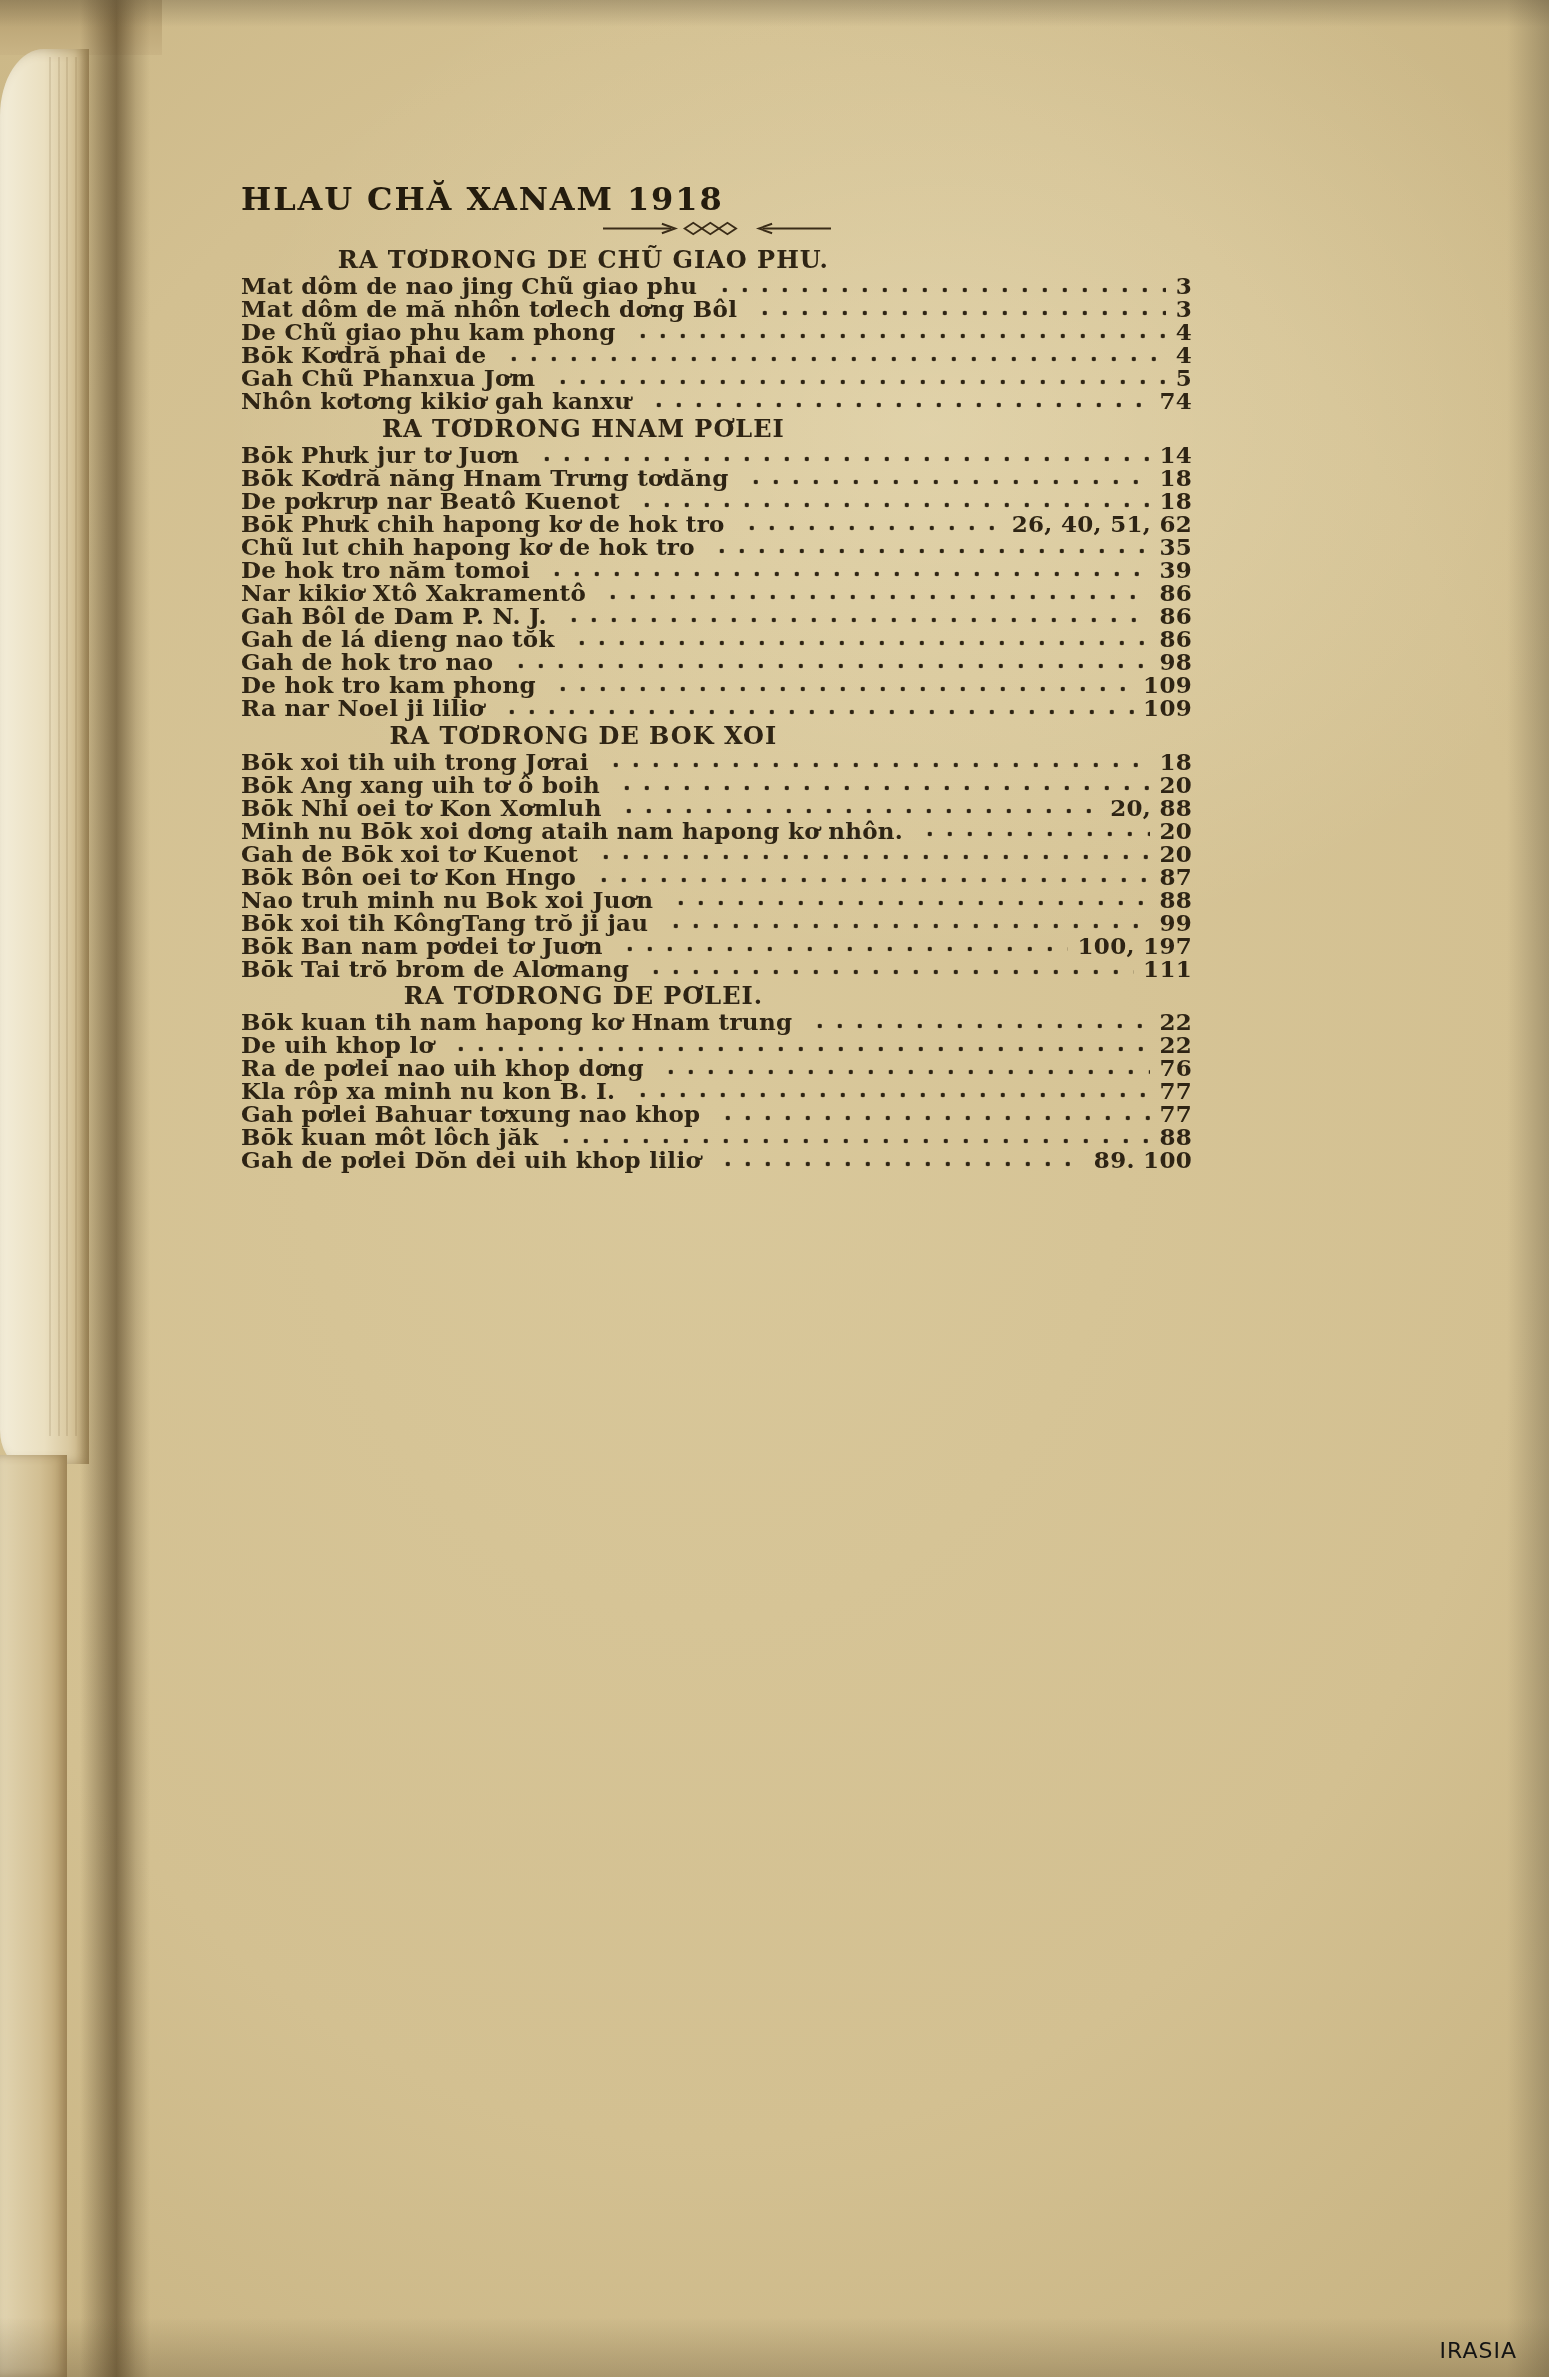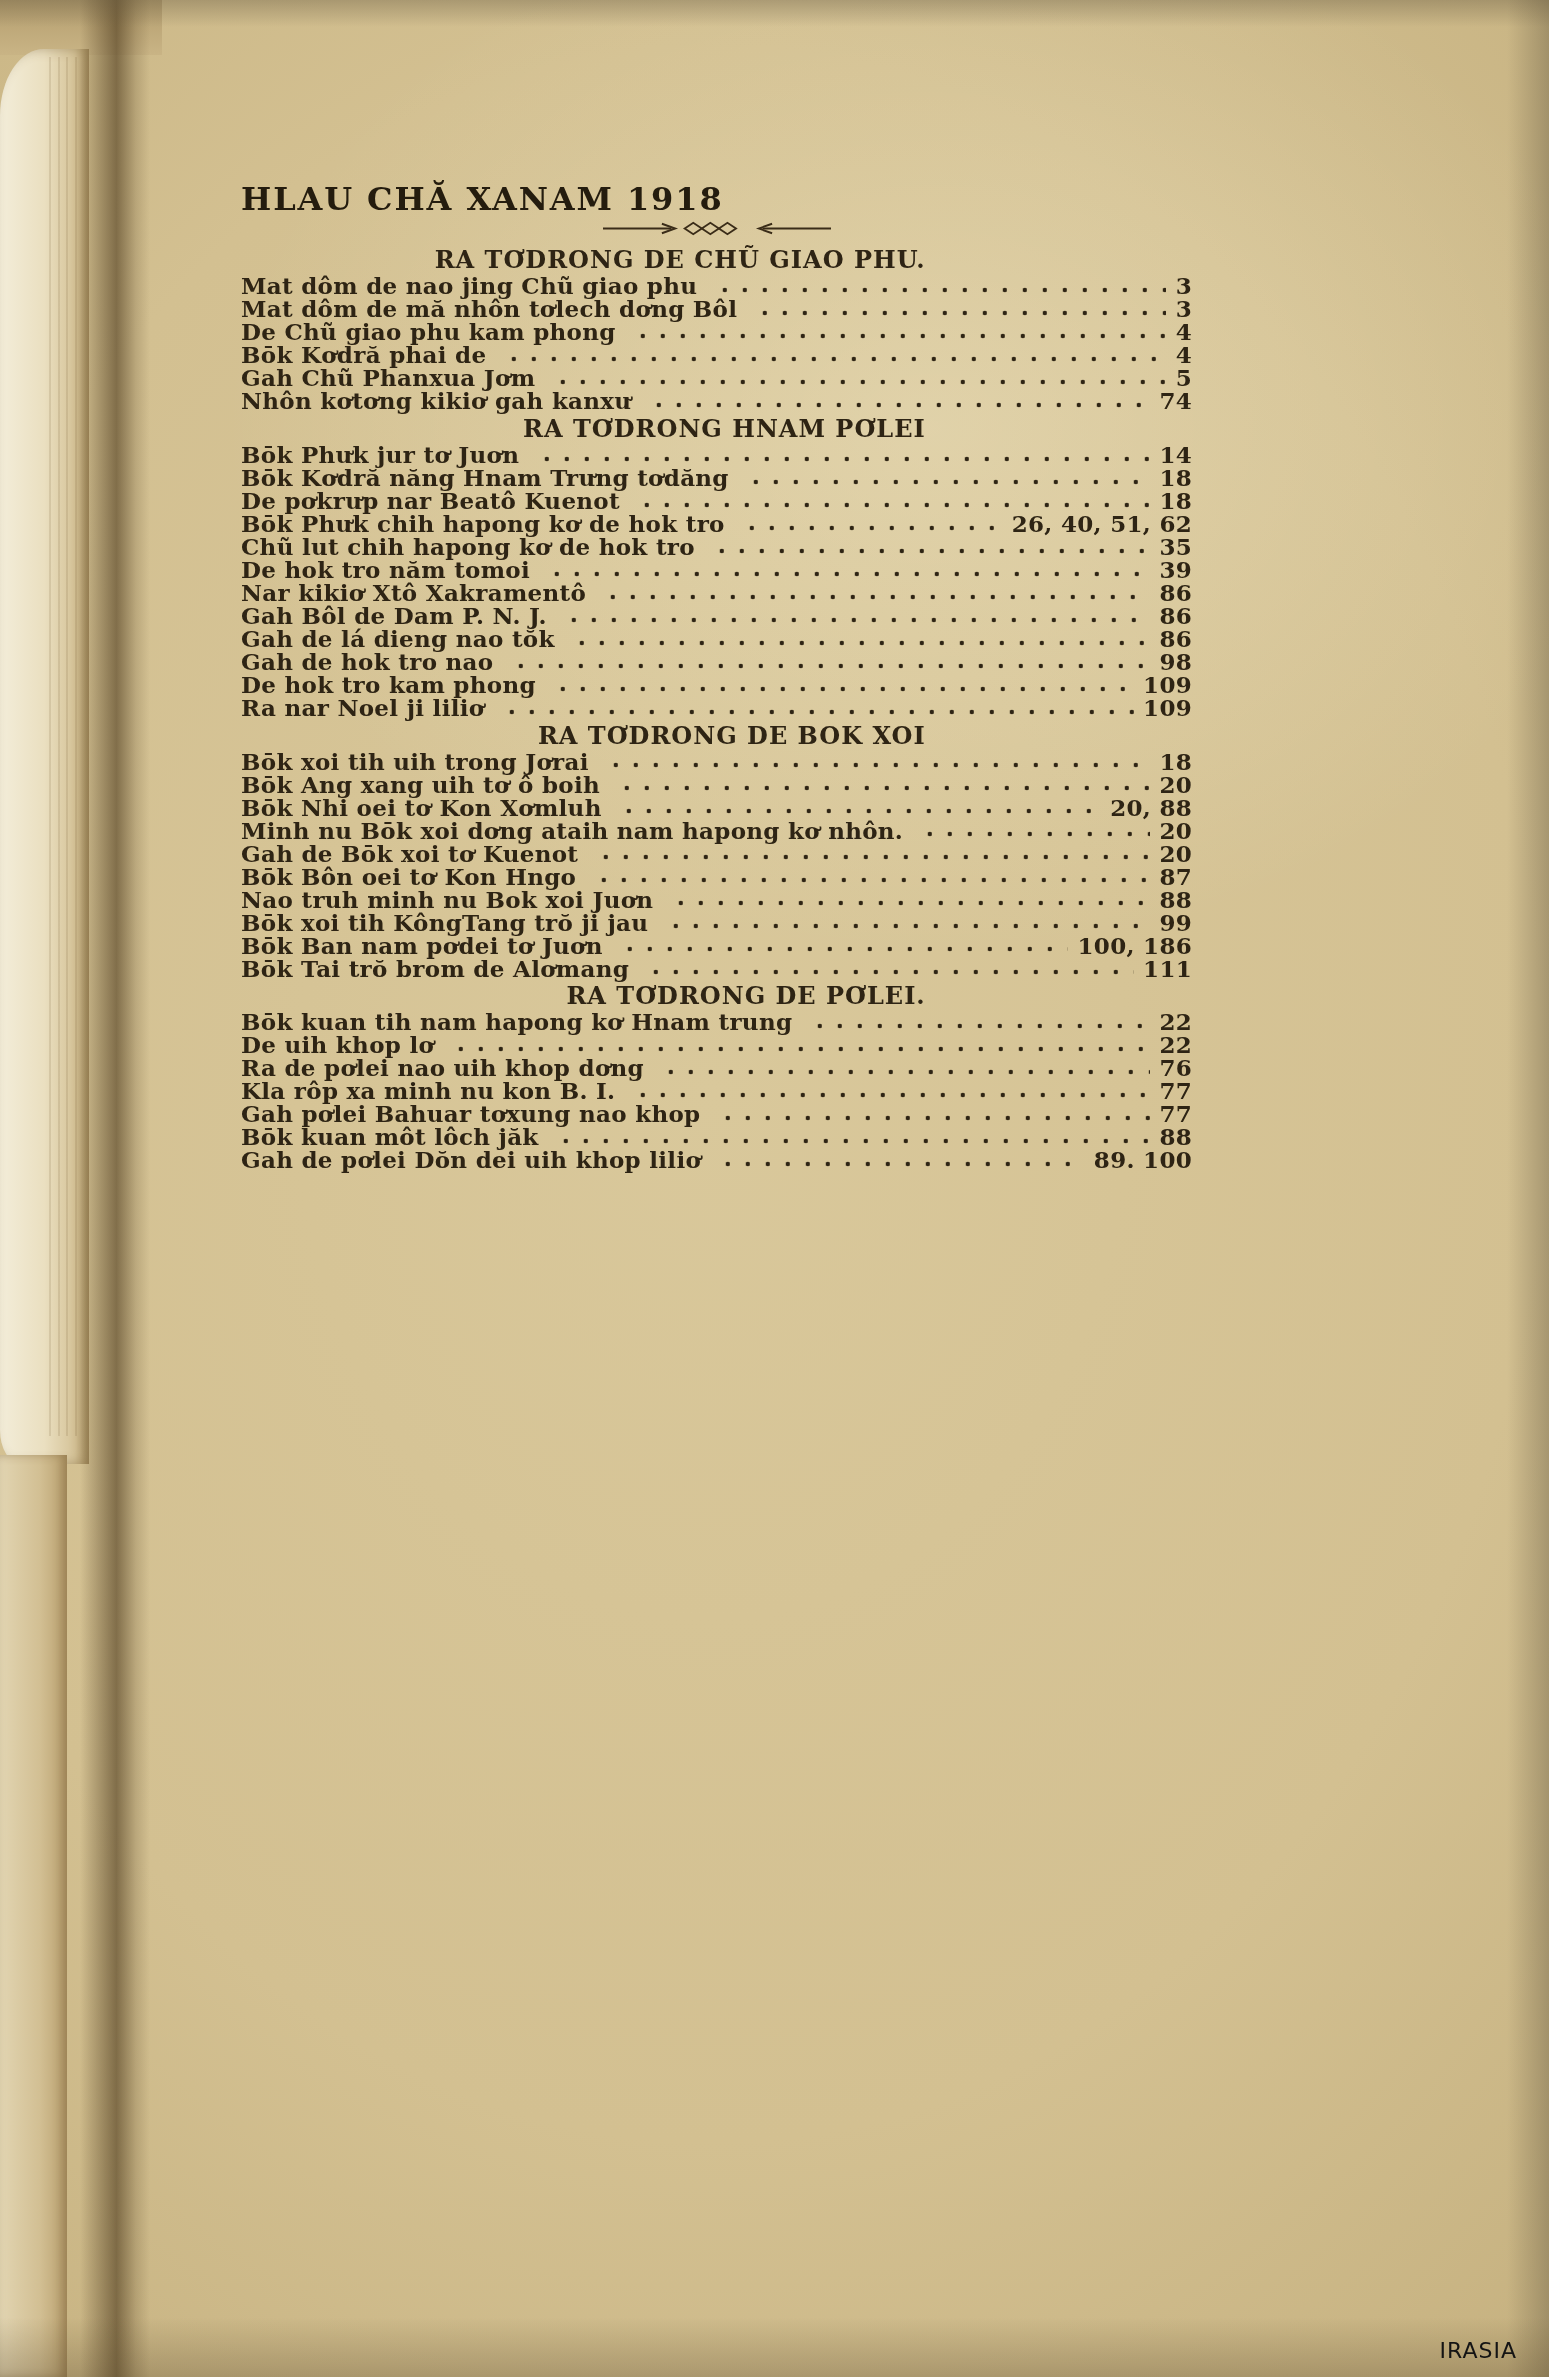--- a/index.html
+++ b/index.html
@@ -39,21 +39,21 @@
       rgba(74,55,26,0.60) 52%, rgba(74,55,26,0.18) 80%, rgba(74,55,26,0) 100%);}
 
   
   .content{position:absolute;left:241px;top:181px;width:951px;
     color:var(--ink,#2e2414);font-weight:bold;}
   .title{font-size:32px;line-height:36px;letter-spacing:1.9px;
     margin:0 0 1.9px 0;color:#241c0e;}
   .ornament{text-align:center;margin:1.9px 0 9.5px 0;height:19px;}
   .ornament svg{vertical-align:top;}
   .section-heading{font-size:24px;line-height:25px;letter-spacing:1px;
-    margin:3.8px 0 1.9px 0;width:72%;text-align:right;}
+    margin:3.8px 0 1.9px 0;width:72%;text-align:center;}
   .entry{display:flex;align-items:baseline;font-size:23px;line-height:23px;letter-spacing:0.3px;}
   .entry-text{white-space:nowrap;}
   .dots{flex:1 1 auto;margin:0 9.5px 0 13.3px;align-self:stretch;
     background-image:radial-gradient(circle, var(--ink,#2e2414) 1.9px, rgba(0,0,0,0) 2.5px);
     background-size:20px 7.6px;
     background-repeat:repeat-x;
     background-position:left 3.8px bottom 3.8px;}
   .entry-page{white-space:nowrap;text-align:right;}
 
   .watermark{position:absolute;right:32px;bottom:15px;
@@ -255,21 +255,21 @@
   <div class="entry">
     <span class="entry-text">Bōk xoi tih KôngTang trŏ ji jau</span>
     <span class="dots"></span>
     <span class="entry-page">99</span>
   </div>
 
 
   <div class="entry">
     <span class="entry-text">Bōk Ban nam pơdei tơ Juơn</span>
     <span class="dots"></span>
-    <span class="entry-page">100, 186</span>
+    <span class="entry-page">100, 197</span>
   </div>
 
   <div class="entry">
     <span class="entry-text">Bōk Tai trŏ brom de Alơmang</span>
     <span class="dots"></span>
     <span class="entry-page">111</span>
   </div>
 
 </div>
   </section>

